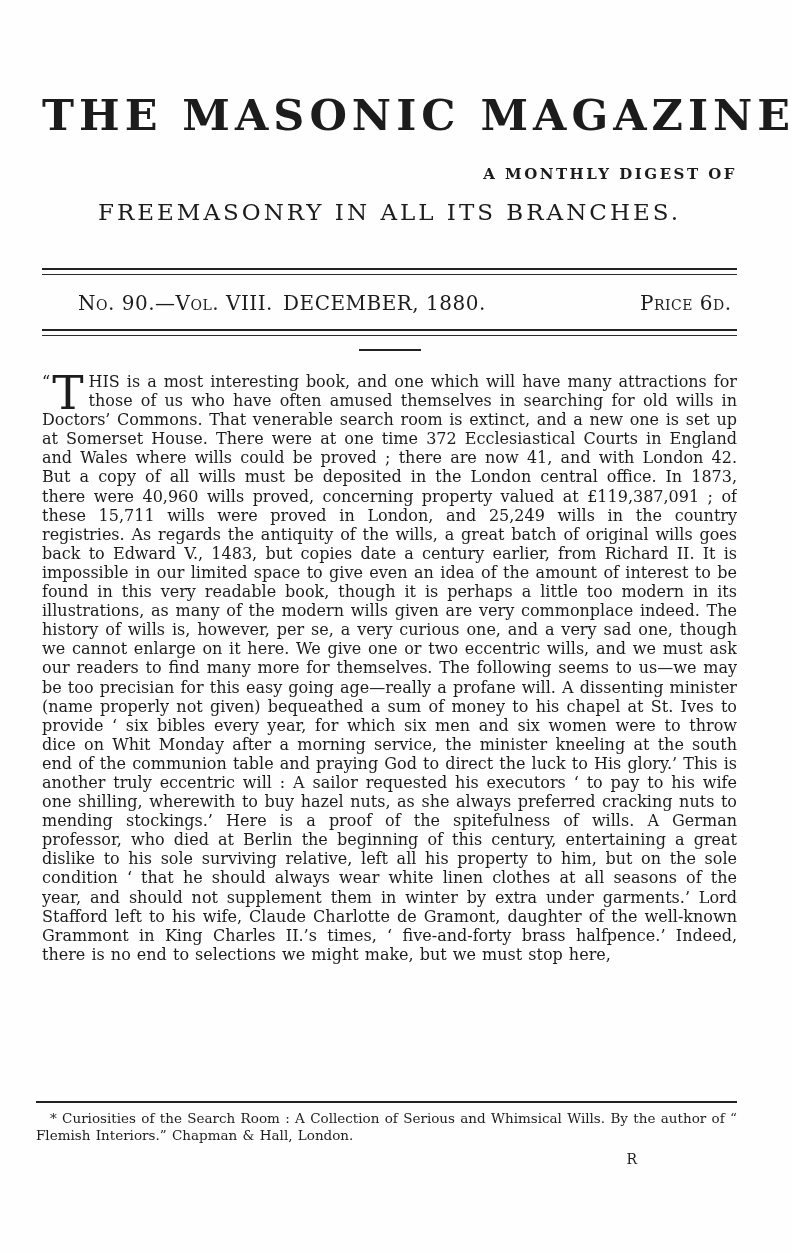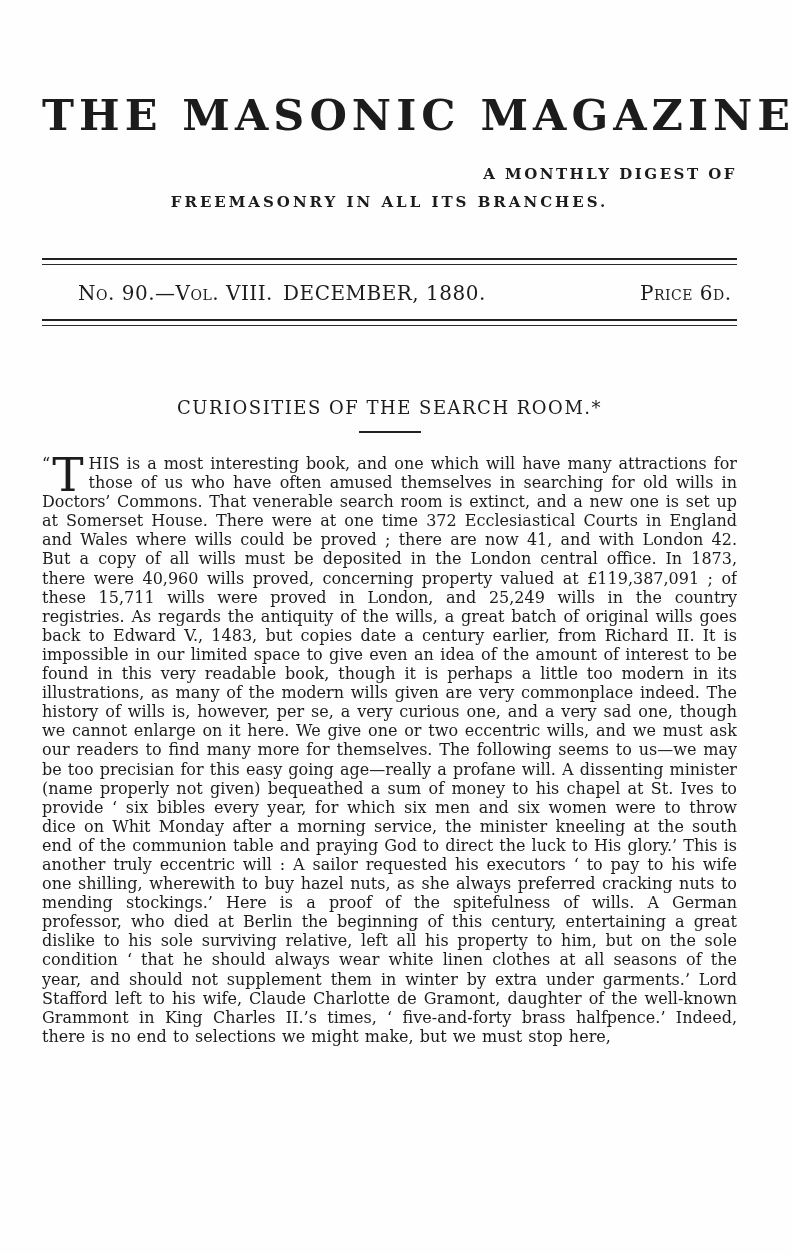--- a/index.html
+++ b/index.html
@@ -37,25 +37,25 @@
   }
   .mast-sub-small {
     margin-top: 27px;
     font-size: 15px;
     line-height: 16px;
     letter-spacing: 2.5px;
     font-weight: bold;
     text-align: right;
   }
   .mast-sub-large {
-    margin-top: 8px;
-    font-size: 15px;
+    margin-top: 18px;
+    font-size: 23px;
     line-height: 25px;
     letter-spacing: 3px;
-    font-weight: 700;
+    font-weight: 400;
   }
 
   
   .double-rule {
     height: 4px;
     border-top: 2px solid #222;
     border-bottom: 1px solid #2a2a2a;
   }
   .rule-top { margin-top: 43px; }
   .rule-bottom { margin-top: 0; }
@@ -158,21 +158,25 @@
 
     <div class="issue-row">
       <span class="issue-num">No. 90.—Vol. VIII.</span>
       <span class="issue-date">DECEMBER, 1880.</span>
       <span class="issue-price">Price 6d.</span>
     </div>
 
     <div class="double-rule rule-bottom"></div>
 
     <main>
-      <h2 class="article-title">CURIOSITIES OF THE SEARCH ROOM.*</h2>
       <div class="title-rule"></div>
 
       <p class="article-body"><span class="dropcap-block"><span class="open-quote">“</span><span class="drop-cap">T</span></span><span>HIS is a most interesting book, and one which will have many attractions for those of us who have often amused themselves in searching for old wills in Doctors’ Commons.  That venerable search room is extinct, and a new one is set up at Somerset House.  There were at one time 372 Ecclesiastical Courts in England and Wales where wills could be proved ; there are now 41, and with London 42.  But a copy of all wills must be deposited in the London central office.  In 1873, there were 40,960 wills proved, concerning property valued at £119,387,091 ; of these 15,711 wills were proved in London, and 25,249 wills in the country registries.  As regards the antiquity of the wills, a great batch of original wills goes back to Edward V., 1483, but copies date a century earlier, from Richard II.  It is impossible in our limited space to give even an idea of the amount of interest to be found in this very readable book, though it is perhaps a little too modern in its illustrations, as many of the modern wills given are very commonplace indeed.  The history of wills is, however, per se, a very curious one, and a very sad one, though we cannot enlarge on it here.  We give one or two eccentric wills, and we must ask our readers to find many more for themselves.  The following seems to us—we may be too precisian for this easy going age—really a profane will. A dissenting minister (name properly not given) bequeathed a sum of money to his chapel at St. Ives to provide ‘ six bibles every year, for which six men and six women were to throw dice on Whit Monday after a morning service, the minister kneeling at the south end of the communion table and praying God to direct the luck to His glory.’  This is another truly eccentric will : A sailor requested his executors ‘ to pay to his wife one shilling, wherewith to buy hazel nuts, as she always preferred cracking nuts to mending stockings.’ Here is a proof of the spitefulness of wills.  A German professor, who died at Berlin the beginning of this century, entertaining a great dislike to his sole surviving relative, left all his property to him, but on the sole condition ‘ that he should always wear white linen clothes at all seasons of the year, and should not supplement them in winter by extra under garments.’  Lord Stafford left to his wife, Claude Charlotte de Gramont, daughter of the well-known Grammont in King Charles II.’s times, ‘ five-and-forty brass halfpence.’ Indeed, there is no end to selections we might make, but we must stop here,</span></p>
     </main>
 
   </div>
 
+  <footer class="footer">
+    <div class="foot-rule"></div>
+    <p class="footnote">* Curiosities of the Search Room : A Collection of Serious and Whimsical Wills.  By the author of “ Flemish Interiors.”  Chapman &amp; Hall, London.</p>
+    <div class="sig-mark">R</div>
+  </footer>
 </div>
 
 </body></html>

